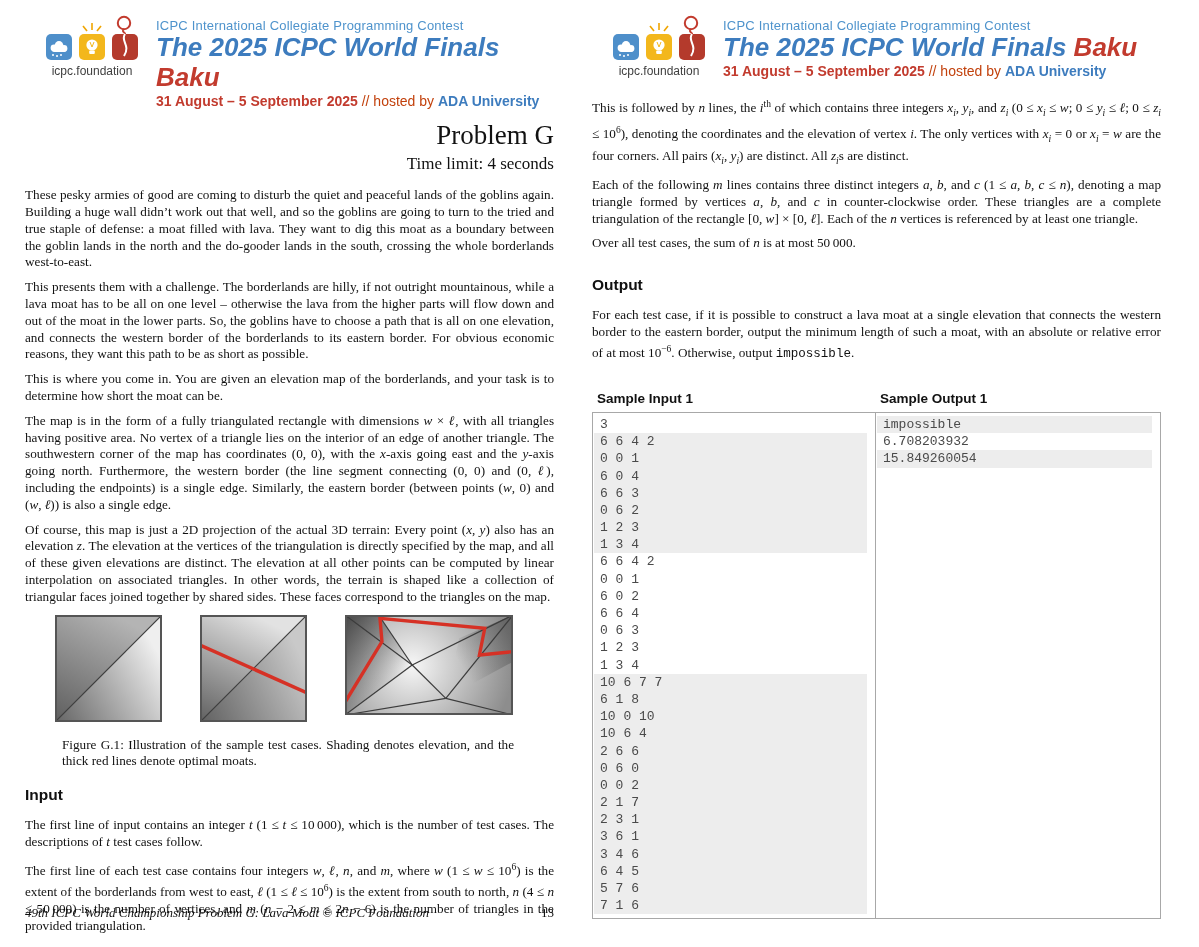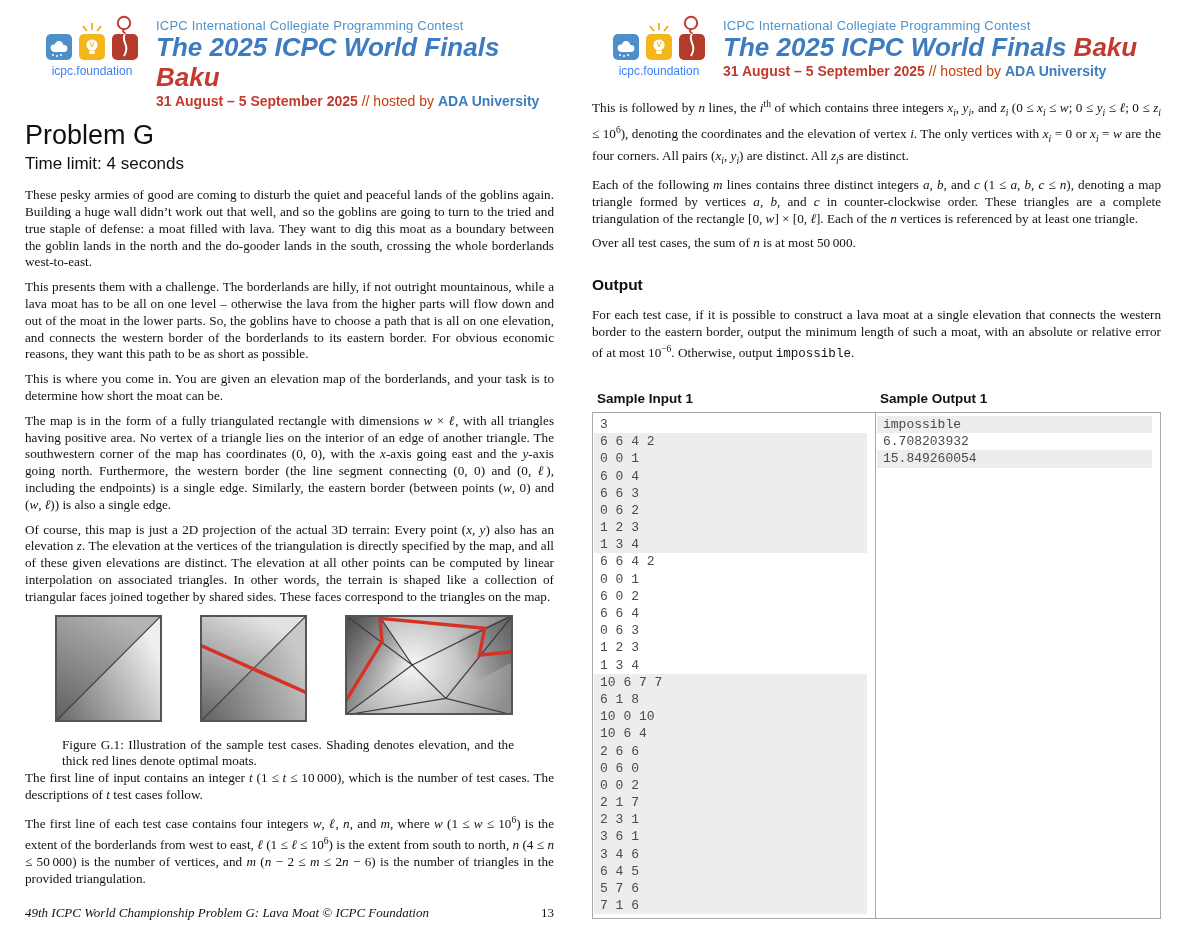--- a/index.html
+++ b/index.html
@@ -10,31 +10,31 @@
   *{box-sizing:border-box;margin:0;padding:0;}
   html,body{width:1199px;height:947px;background:#fff;overflow:hidden;}
   body{position:relative;font-family:"Liberation Serif",serif;color:#111;}
   .page{position:absolute;top:0;height:947px;}
   #page-left{left:25px;width:529px;}
   #page-right{left:592px;width:569px;}
 
   
   .hdr{display:flex;gap:15px;margin:14px 0 0 18px;align-items:flex-start;}
   .hdr-logo{width:98px;flex:0 0 98px;text-align:center;}
-  .logo-caption{font:12px "Liberation Sans",sans-serif;color:#3b82f6;margin-top:-2px;}
+  .logo-caption{font:12px "Liberation Sans",sans-serif;color:#404040;margin-top:-2px;}
   .hdr-text{font-family:"Liberation Sans",sans-serif;padding-top:4px;}
   .hdr-line1{font-size:13px;color:var(--header-light-blue);font-weight:500;letter-spacing:.2px;}
   .hdr-line2{font-size:26px;font-weight:700;color:var(--header-blue);line-height:1.15;font-style:italic;}
   .hdr-line2 .baku{color:var(--header-red);}
   .hdr-line3{font-size:14px;font-weight:700;color:var(--header-red);}
   .hdr-line3 .sep{color:#c2410c;font-weight:400;}
   .hdr-line3 .host{color:var(--header-blue);}
 
   
-  .title-block{text-align:left;margin-top:10px;font-family:Liberation Sans, sans-serif;}
+  .title-block{text-align:right;margin-top:10px;font-family:Liberation Serif, serif;}
   .prob-title{font-size:27px;line-height:1.2;}
   .prob-sub{font-size:21px;margin-top:3px;}
   .prob-limit{font-size:17px;margin-top:3px;}
 
   
   .body-text{margin-top:13px;}
   .body-text p, .caption{font-size:13.2px;line-height:16.8px;text-align:justify;}
   .body-text p{margin-bottom:8px;}
   i{font-style:italic;}
   sup,sub{font-size:.72em;}
@@ -189,20 +189,21 @@
         <line class="tri-edge3" x1="0" y1="0" x2="100" y2="75"></line>
         <line class="tri-edge3" x1="0" y1="150" x2="100" y2="75"></line>
       </g>
       <polyline class="moat" stroke-width="5" points="0,131 55,40 52,5 208,20 200,60 250,55"></polyline>
       <rect class="fig-border3" x="1.5" y="1.5" width="247" height="147"></rect>
     </svg>
   </div>
 
   <div class="caption">Figure G.1: Illustration of the sample test cases. Shading denotes elevation, and the thick red lines denote optimal moats.</div>
 
+  <div class="section-h">Input</div>
   <div class="body-text" style="margin-top:0">
     <p>The first line of input contains an integer <i>t</i> (1 ≤ <i>t</i> ≤ 10 000), which is the number of test cases. The descriptions of <i>t</i> test cases follow.</p>
     <p>The first line of each test case contains four integers <i>w</i>, <i>ℓ</i>, <i>n</i>, and <i>m</i>, where <i>w</i> (1 ≤ <i>w</i> ≤ 10<sup>6</sup>) is the extent of the borderlands from west to east, <i>ℓ</i> (1 ≤ <i>ℓ</i> ≤ 10<sup>6</sup>) is the extent from south to north, <i>n</i> (4 ≤ <i>n</i> ≤ 50 000) is the number of vertices, and <i>m</i> (<i>n</i> − 2 ≤ <i>m</i> ≤ 2<i>n</i> − 6) is the number of triangles in the provided triangulation.</p>
   </div>
 
   <div class="footer">
     <span>49th ICPC World Championship Problem G: Lava Moat © ICPC Foundation</span>
     <span class="pageno">13</span>
   </div>
 </div>

